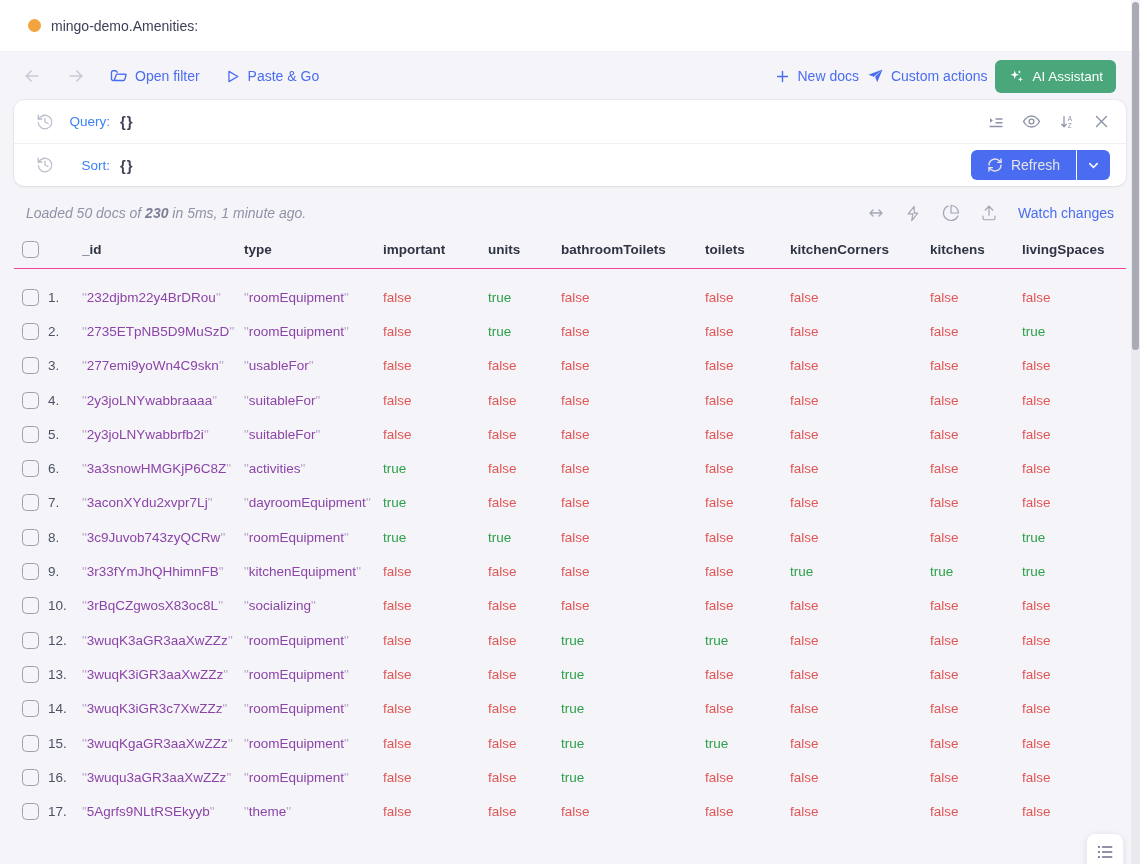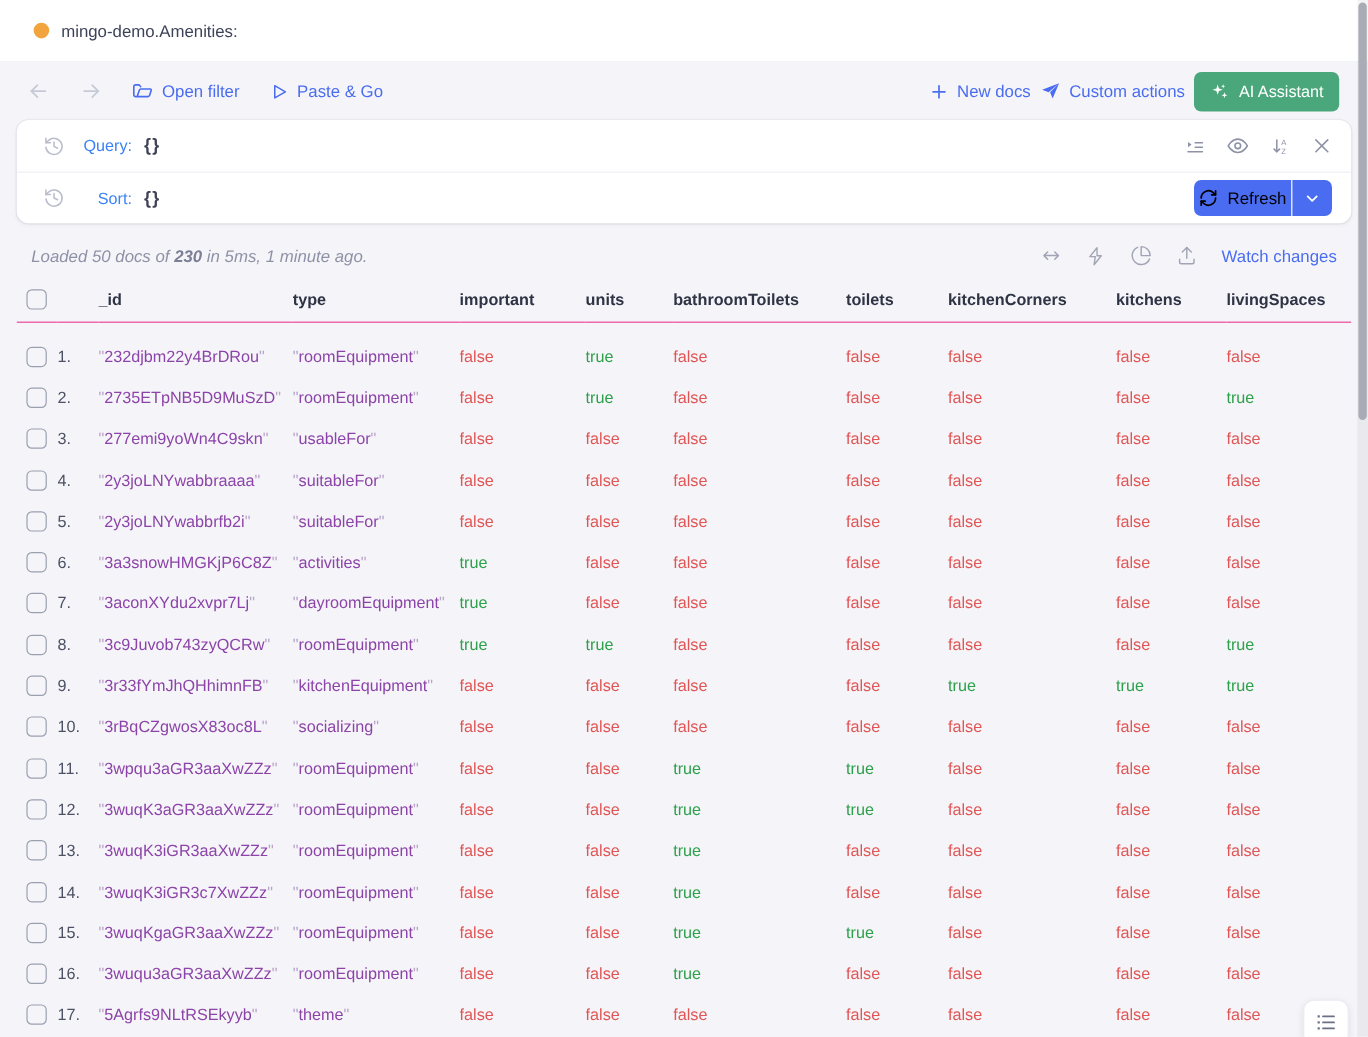--- a/index.html
+++ b/index.html
@@ -28,21 +28,21 @@
   
   .query-card{margin:0 14px; background:#fff; border-radius:10px; box-shadow:0 1px 3px rgba(40,44,80,.08), 0 0 0 1px #ececf2;}
   .qrow{height:43px; display:flex; align-items:center; padding:0 16px 0 22px; gap:10px;}
   .qrow + .qrow{border-top:1px solid #efeff4;}
   .hist{color:#b9bdcc; display:flex;}
   .qlabel{width:46px; text-align:right; font-size:13.5px; color:#3b82f6;}
   .qvalue{font-size:15px; font-weight:700; color:#3f4355; letter-spacing:1px;}
   .qicons{margin-left:auto; display:flex; align-items:center; gap:17px; color:#8d92a6;}
   .qicon{display:flex; cursor:pointer; background:none; border:none; color:inherit; padding:0;}
   .refresh-split{margin-left:auto; display:flex; gap:1px;}
-  .refresh-main{display:flex; align-items:center; gap:8px; background:var(--link-blue); color:#000000; border:none; font-family:inherit; font-size:14px; font-weight:500; padding:7px 4px; border-radius:6px 0 0 6px; cursor:pointer;}
+  .refresh-main{display:flex; align-items:center; gap:8px; background:var(--link-blue); color:#e5e5e5; border:none; font-family:inherit; font-size:14px; font-weight:500; padding:7px 16px; border-radius:6px 0 0 6px; cursor:pointer;}
   .refresh-caret{display:flex; align-items:center; justify-content:center; width:33px; background:var(--link-blue); color:#fff; border:none; border-radius:0 6px 6px 0; cursor:pointer;}
 
   
   .status-row{margin:10px 14px 0 14px; height:34px; display:flex; align-items:center; padding:0 12px;}
   .loaded-text{font-size:14px; font-style:italic; color:#8f92a6;}
   .loaded-text b{font-weight:700; color:#7c7f95;}
   .status-right{margin-left:auto; display:flex; align-items:center; gap:20px; color:#a0a4b4;}
   .watch-link{color:var(--link-blue); font-size:14px; font-weight:500; font-style:normal; cursor:pointer; background:none; border:none; font-family:inherit;}
 
   
@@ -382,33 +382,20 @@
           <td class="bool-false">false</td>
           <td class="bool-false">false</td>
           <td class="bool-false">false</td>
           <td class="bool-false">false</td>
           <td class="bool-false">false</td>
           <td class="bool-false">false</td>
           <td class="bool-false">false</td>
         </tr>
         <tr class="docrow">
           <td class="chk"><span class="cb"></span></td>
-          <td class="num">11.</td>
-          <td class="str"><span class="quo">"</span>3wpqu3aGR3aaXwZZz<span class="quo">"</span></td>
-          <td class="str"><span class="quo">"</span>roomEquipment<span class="quo">"</span></td>
-          <td class="bool-false">false</td>
-          <td class="bool-false">false</td>
-          <td class="bool-true">true</td>
-          <td class="bool-true">true</td>
-          <td class="bool-false">false</td>
-          <td class="bool-false">false</td>
-          <td class="bool-false">false</td>
-        </tr>
-        <tr class="docrow">
-          <td class="chk"><span class="cb"></span></td>
           <td class="num">12.</td>
           <td class="str"><span class="quo">"</span>3wuqK3aGR3aaXwZZz<span class="quo">"</span></td>
           <td class="str"><span class="quo">"</span>roomEquipment<span class="quo">"</span></td>
           <td class="bool-false">false</td>
           <td class="bool-false">false</td>
           <td class="bool-true">true</td>
           <td class="bool-true">true</td>
           <td class="bool-false">false</td>
           <td class="bool-false">false</td>
           <td class="bool-false">false</td>

